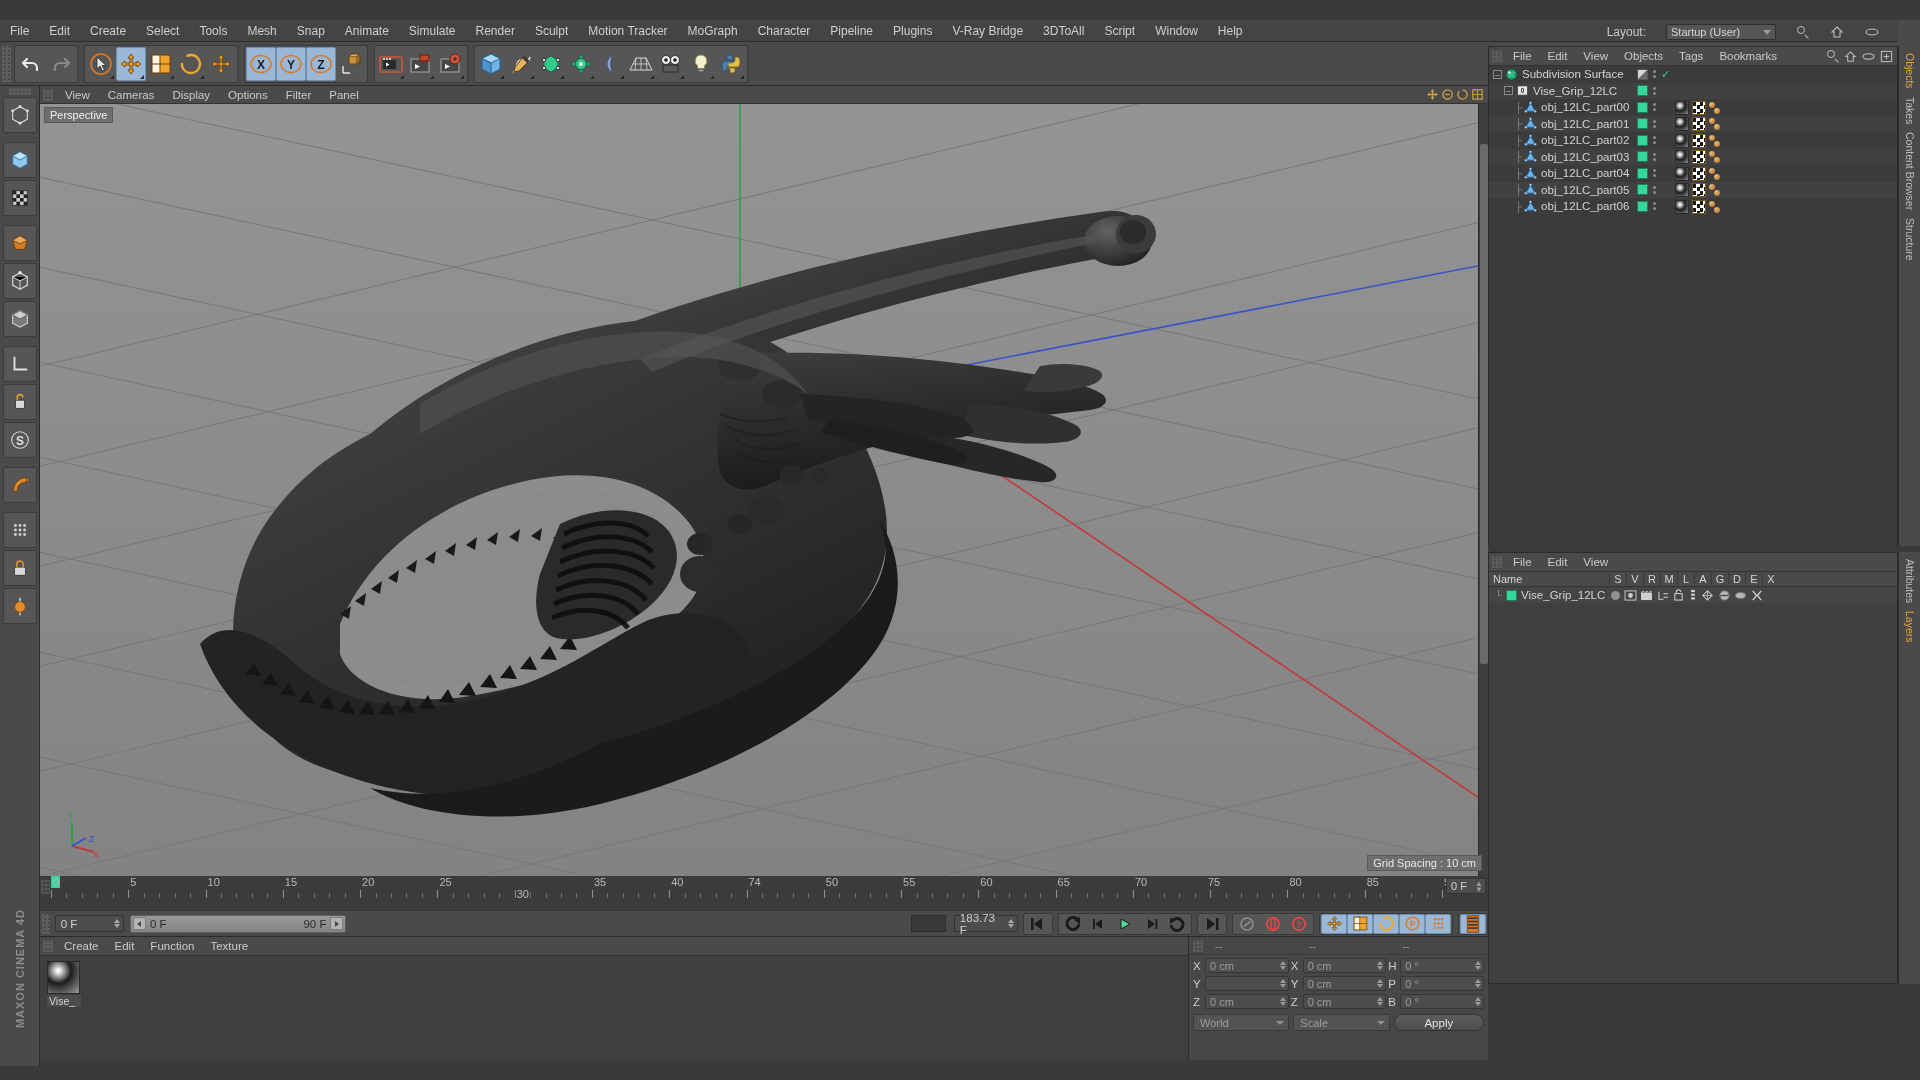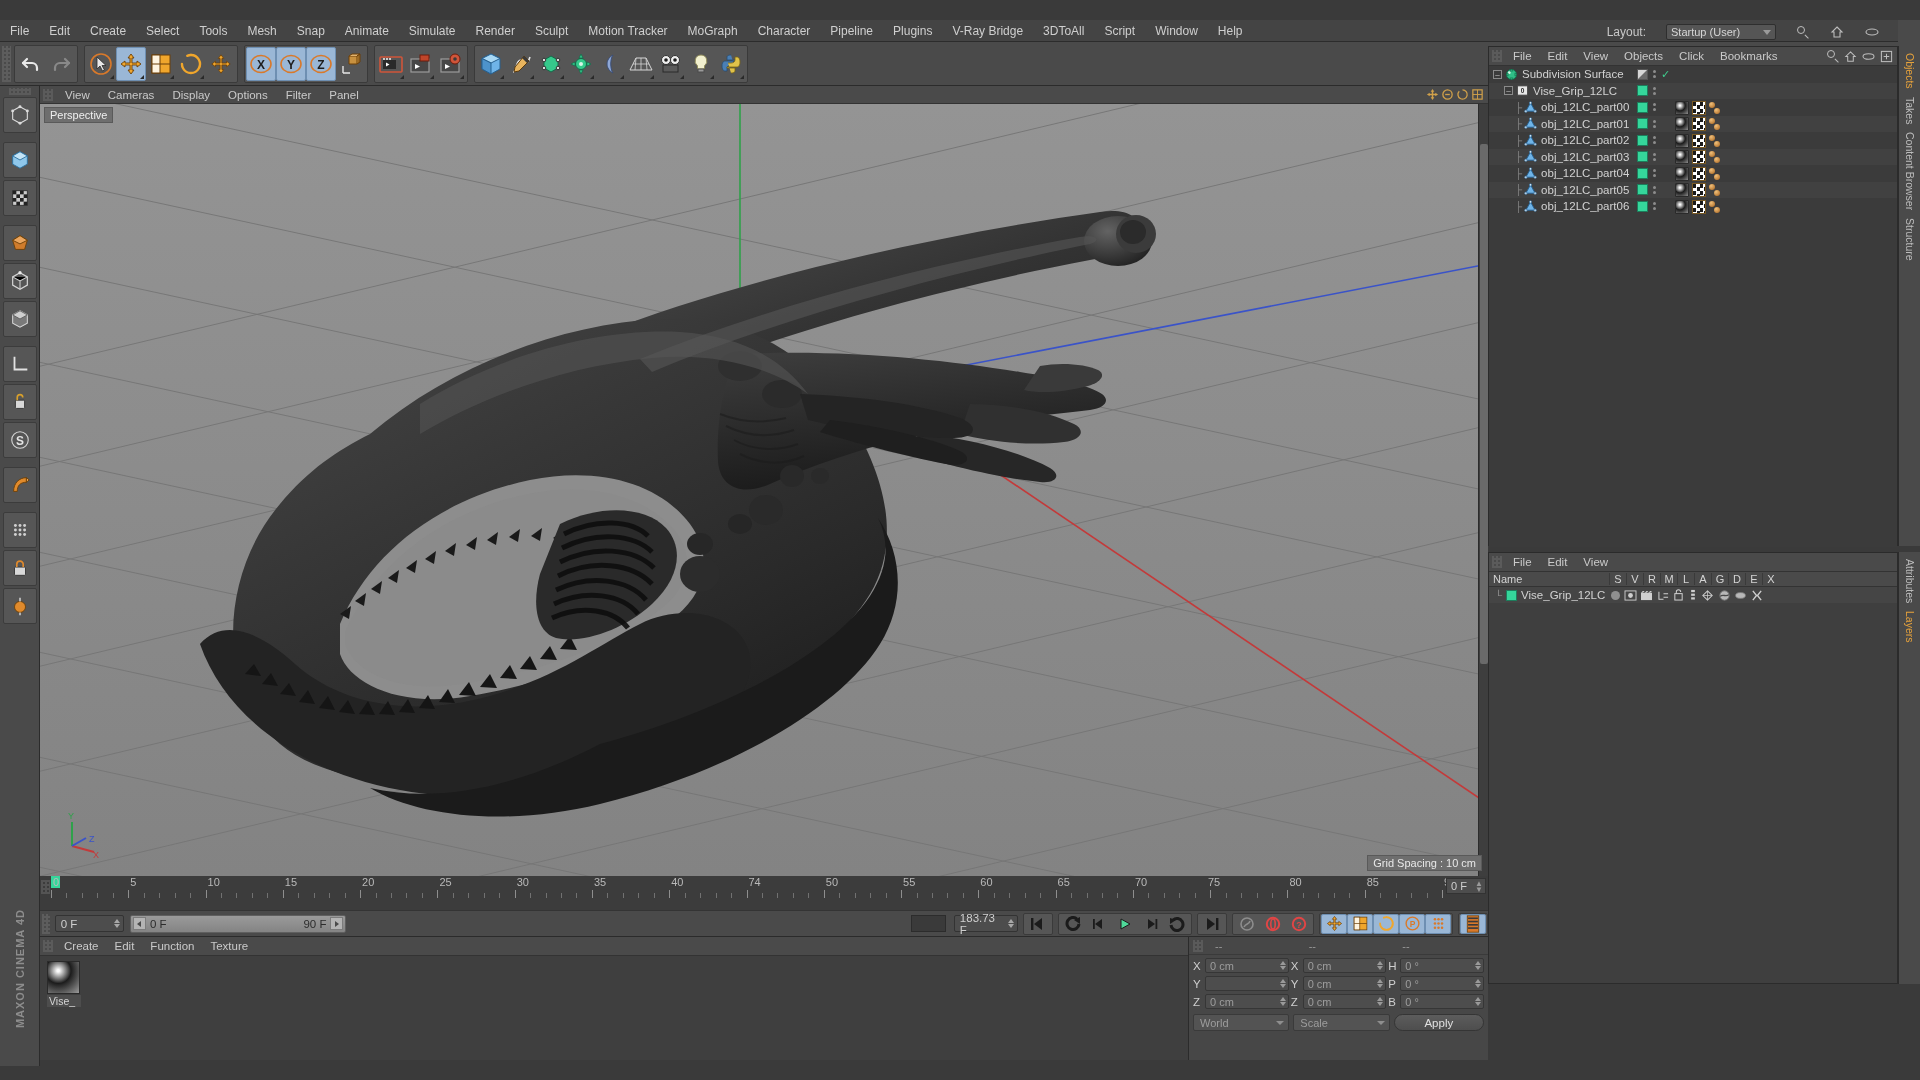--- a/index.html
+++ b/index.html
@@ -815,21 +815,21 @@
   </div>
 
   <div class="obj-panel">
     <div class="panel-menubar">
       <div class="vp-grip"></div>
       <div id="obj-menu-items" style="display:flex;">
           <div class="panel-menu-item">File</div>
           <div class="panel-menu-item">Edit</div>
           <div class="panel-menu-item">View</div>
           <div class="panel-menu-item">Objects</div>
-          <div class="panel-menu-item">Click</div>
+          <div class="panel-menu-item">Tags</div>
           <div class="panel-menu-item">Bookmarks</div>
         </div>
       <div class="panel-icons">
         <div class="mag-icon">
             <i></i>
             <b></b>
           </div>
         <svg width="13" height="13" viewBox="0 0 14 14">
             <path d="M7 2 L12 7 H10 V12 H4 V7 H2 Z" fill="none" stroke="#bdbdbd" stroke-width="1.1"></path>
           </svg>
@@ -1195,21 +1195,21 @@
         <div class="tl-tick" style="left: 335.567px; top: 17px; height: 5px; opacity: 0.65;"></div>
         <div class="tl-tick" style="left: 351.022px; top: 17px; height: 5px; opacity: 0.65;"></div>
         <div class="tl-tick" style="left: 366.478px; top: 17px; height: 5px; opacity: 0.65;"></div>
         <div class="tl-tick" style="left: 381.933px; top: 17px; height: 5px; opacity: 0.65;"></div>
         <div class="tl-num" style="left: 399.389px;">25</div>
         <div class="tl-tick" style="left: 397.389px; top: 14px; height: 8px;"></div>
         <div class="tl-tick" style="left: 412.844px; top: 17px; height: 5px; opacity: 0.65;"></div>
         <div class="tl-tick" style="left: 428.3px; top: 17px; height: 5px; opacity: 0.65;"></div>
         <div class="tl-tick" style="left: 443.756px; top: 17px; height: 5px; opacity: 0.65;"></div>
         <div class="tl-tick" style="left: 459.211px; top: 17px; height: 5px; opacity: 0.65;"></div>
-        <div class="tl-num" style="left: 476.667px;">30</div>
+        <div class="tl-num" style="left: 476.667px; margin-top: 12px;">30</div>
         <div class="tl-tick" style="left: 474.667px; top: 14px; height: 8px;"></div>
         <div class="tl-tick" style="left: 490.122px; top: 17px; height: 5px; opacity: 0.65;"></div>
         <div class="tl-tick" style="left: 505.578px; top: 17px; height: 5px; opacity: 0.65;"></div>
         <div class="tl-tick" style="left: 521.033px; top: 17px; height: 5px; opacity: 0.65;"></div>
         <div class="tl-tick" style="left: 536.489px; top: 17px; height: 5px; opacity: 0.65;"></div>
         <div class="tl-num" style="left: 553.944px;">35</div>
         <div class="tl-tick" style="left: 551.944px; top: 14px; height: 8px;"></div>
         <div class="tl-tick" style="left: 567.4px; top: 17px; height: 5px; opacity: 0.65;"></div>
         <div class="tl-tick" style="left: 582.856px; top: 17px; height: 5px; opacity: 0.65;"></div>
         <div class="tl-tick" style="left: 598.311px; top: 17px; height: 5px; opacity: 0.65;"></div>

